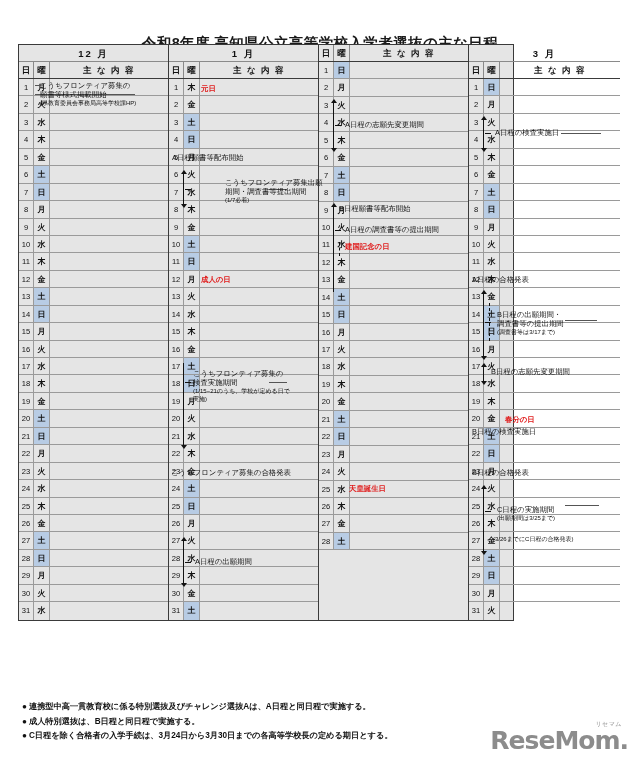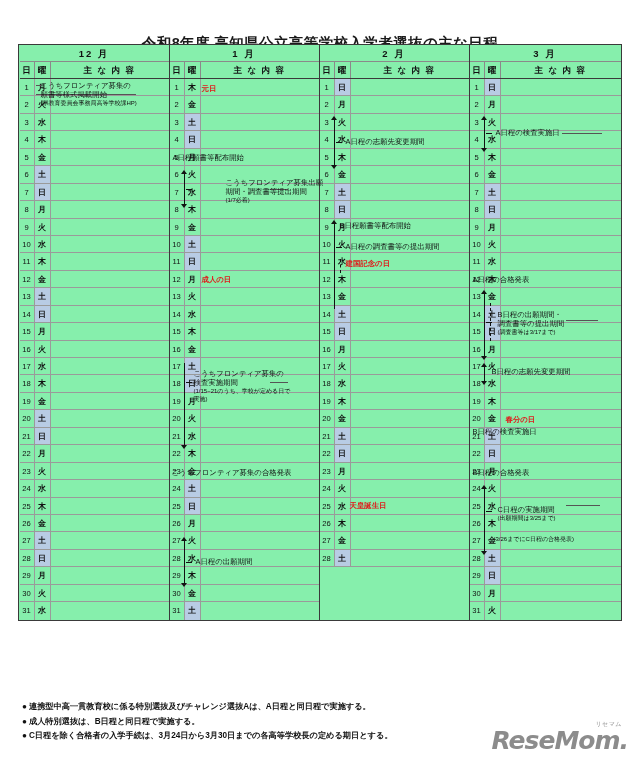--- a/index.html
+++ b/index.html
@@ -20,25 +20,24 @@
     font-weight: bold;
     color: #1a1a1a;
     padding-top: 32px;
     letter-spacing: 0.4px;
     height: 42px;
     line-height: 22px;
   }
   #cal-wrap {
     position: absolute;
     left: 18px; top: 44px;
-    width: 604px;
+    width: 496px;
     border: 1.6px solid #3a3a3a;
     display: flex;
-    background: #86efac;
-    justify-content: center;
+    background: #e5e5e5;
   }
   .month-col {
     flex: 0 0 auto;
     display: flex;
     flex-direction: column;
     border-right: 1.6px solid #3a3a3a;
   }
   .month-col:last-child { border-right: none; }
   .m-dec { width: 150px; }
   .m-jan { width: 150px; }
@@ -174,21 +173,20 @@
     bottom: 12px;
     text-align: right;
   }
   #logo .lg-main {
     font-size: 25px;
     font-weight: bold;
     color: #8c8c8c;
     letter-spacing: -1px;
     line-height: 26px;
     font-family: "DejaVu Sans", sans-serif;
-    font-style: italic;
   }
   #logo .lg-ruby {
     font-size: 6px;
     color: #8c8c8c;
     letter-spacing: 0.5px;
     margin-right: 6px;
     line-height: 7px;
   }
 </style>
 </head>
@@ -562,21 +560,20 @@
 
         <div class="evt" style="left:2px; top:389px;">こうちフロンティア募集の合格発表</div>
 
         <div class="brk" style="left:14px; top:462px; height:42px;"></div>
         <div class="tick" style="left:16px; top:483px;"></div>
         <div class="evt" style="left:26px; top:478px;">A日程の出願期間</div>
       </div>
     </div>
 
     <div class="month-col m-feb">
-      <div class="month-head">2 月</div>
       <div class="col-head">
         <div class="ch-d">日</div>
         <div class="ch-w">曜</div>
         <div class="ch-c">主 な 内 容</div>
       </div>
       <div class="rows" id="rows-february">
           <div class="row">
             <div class="cell-d">1</div>
             <div class="cell-w we">日</div>
             <div class="cell-c"></div>

